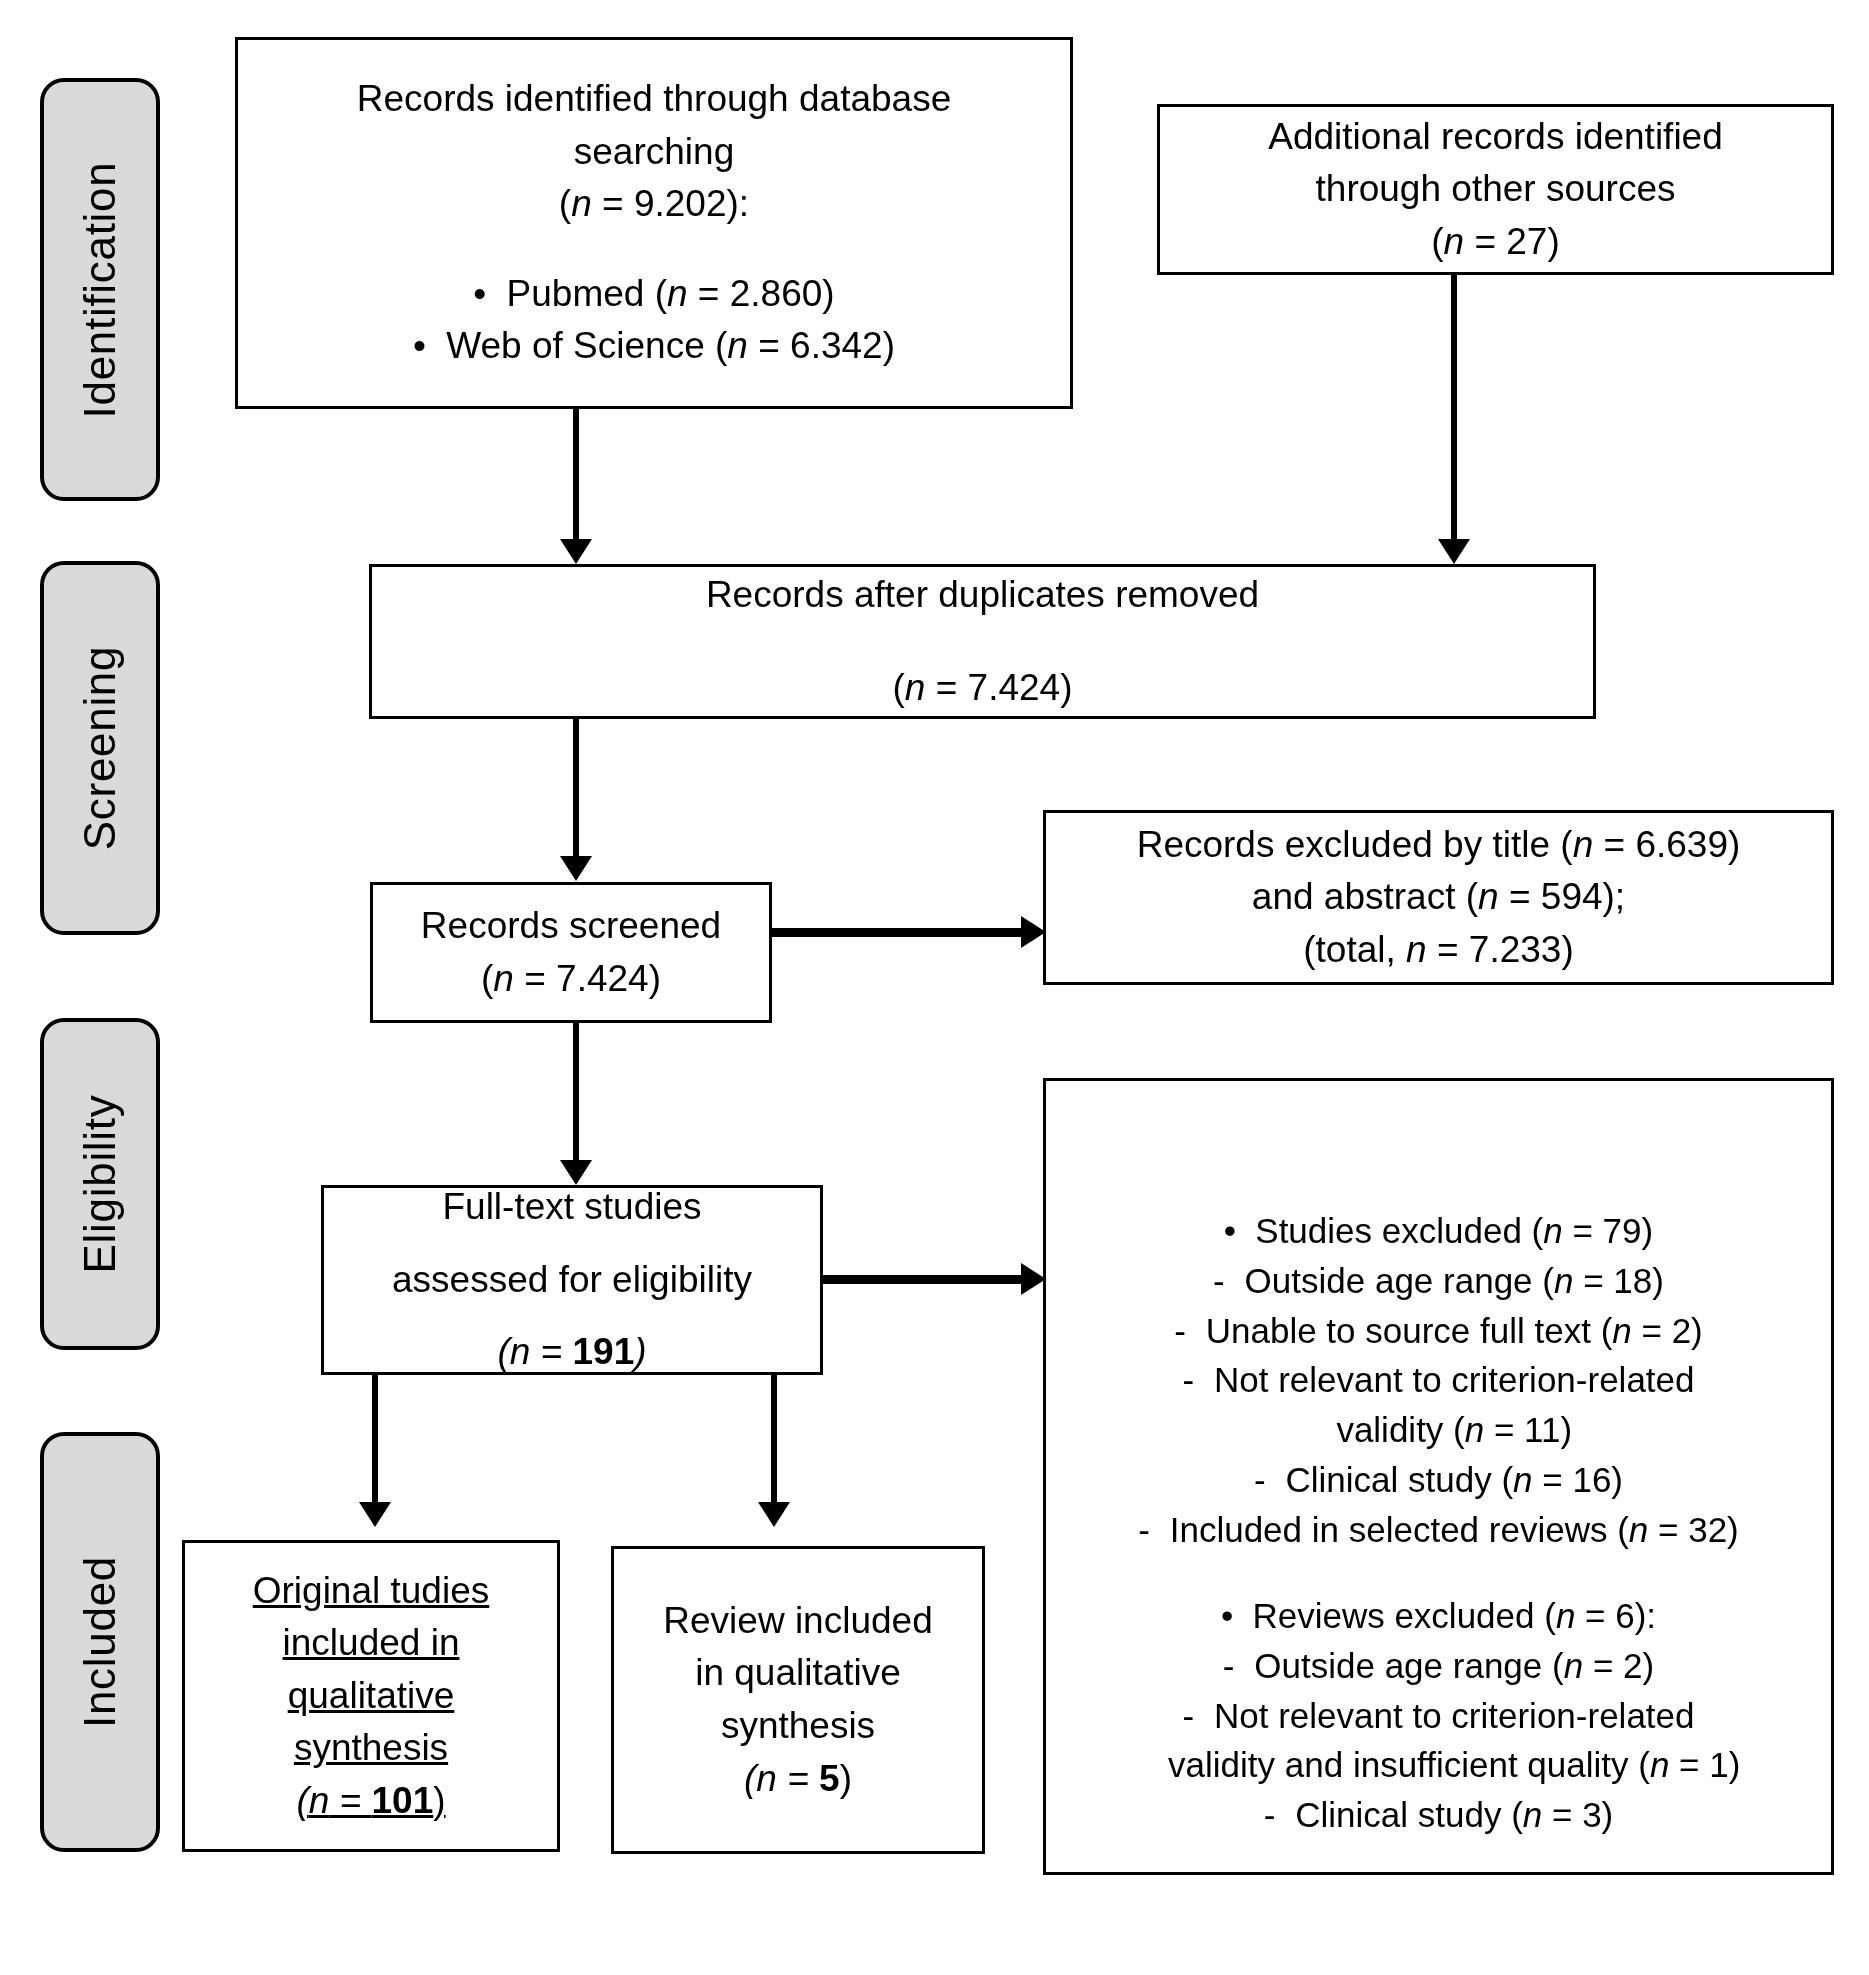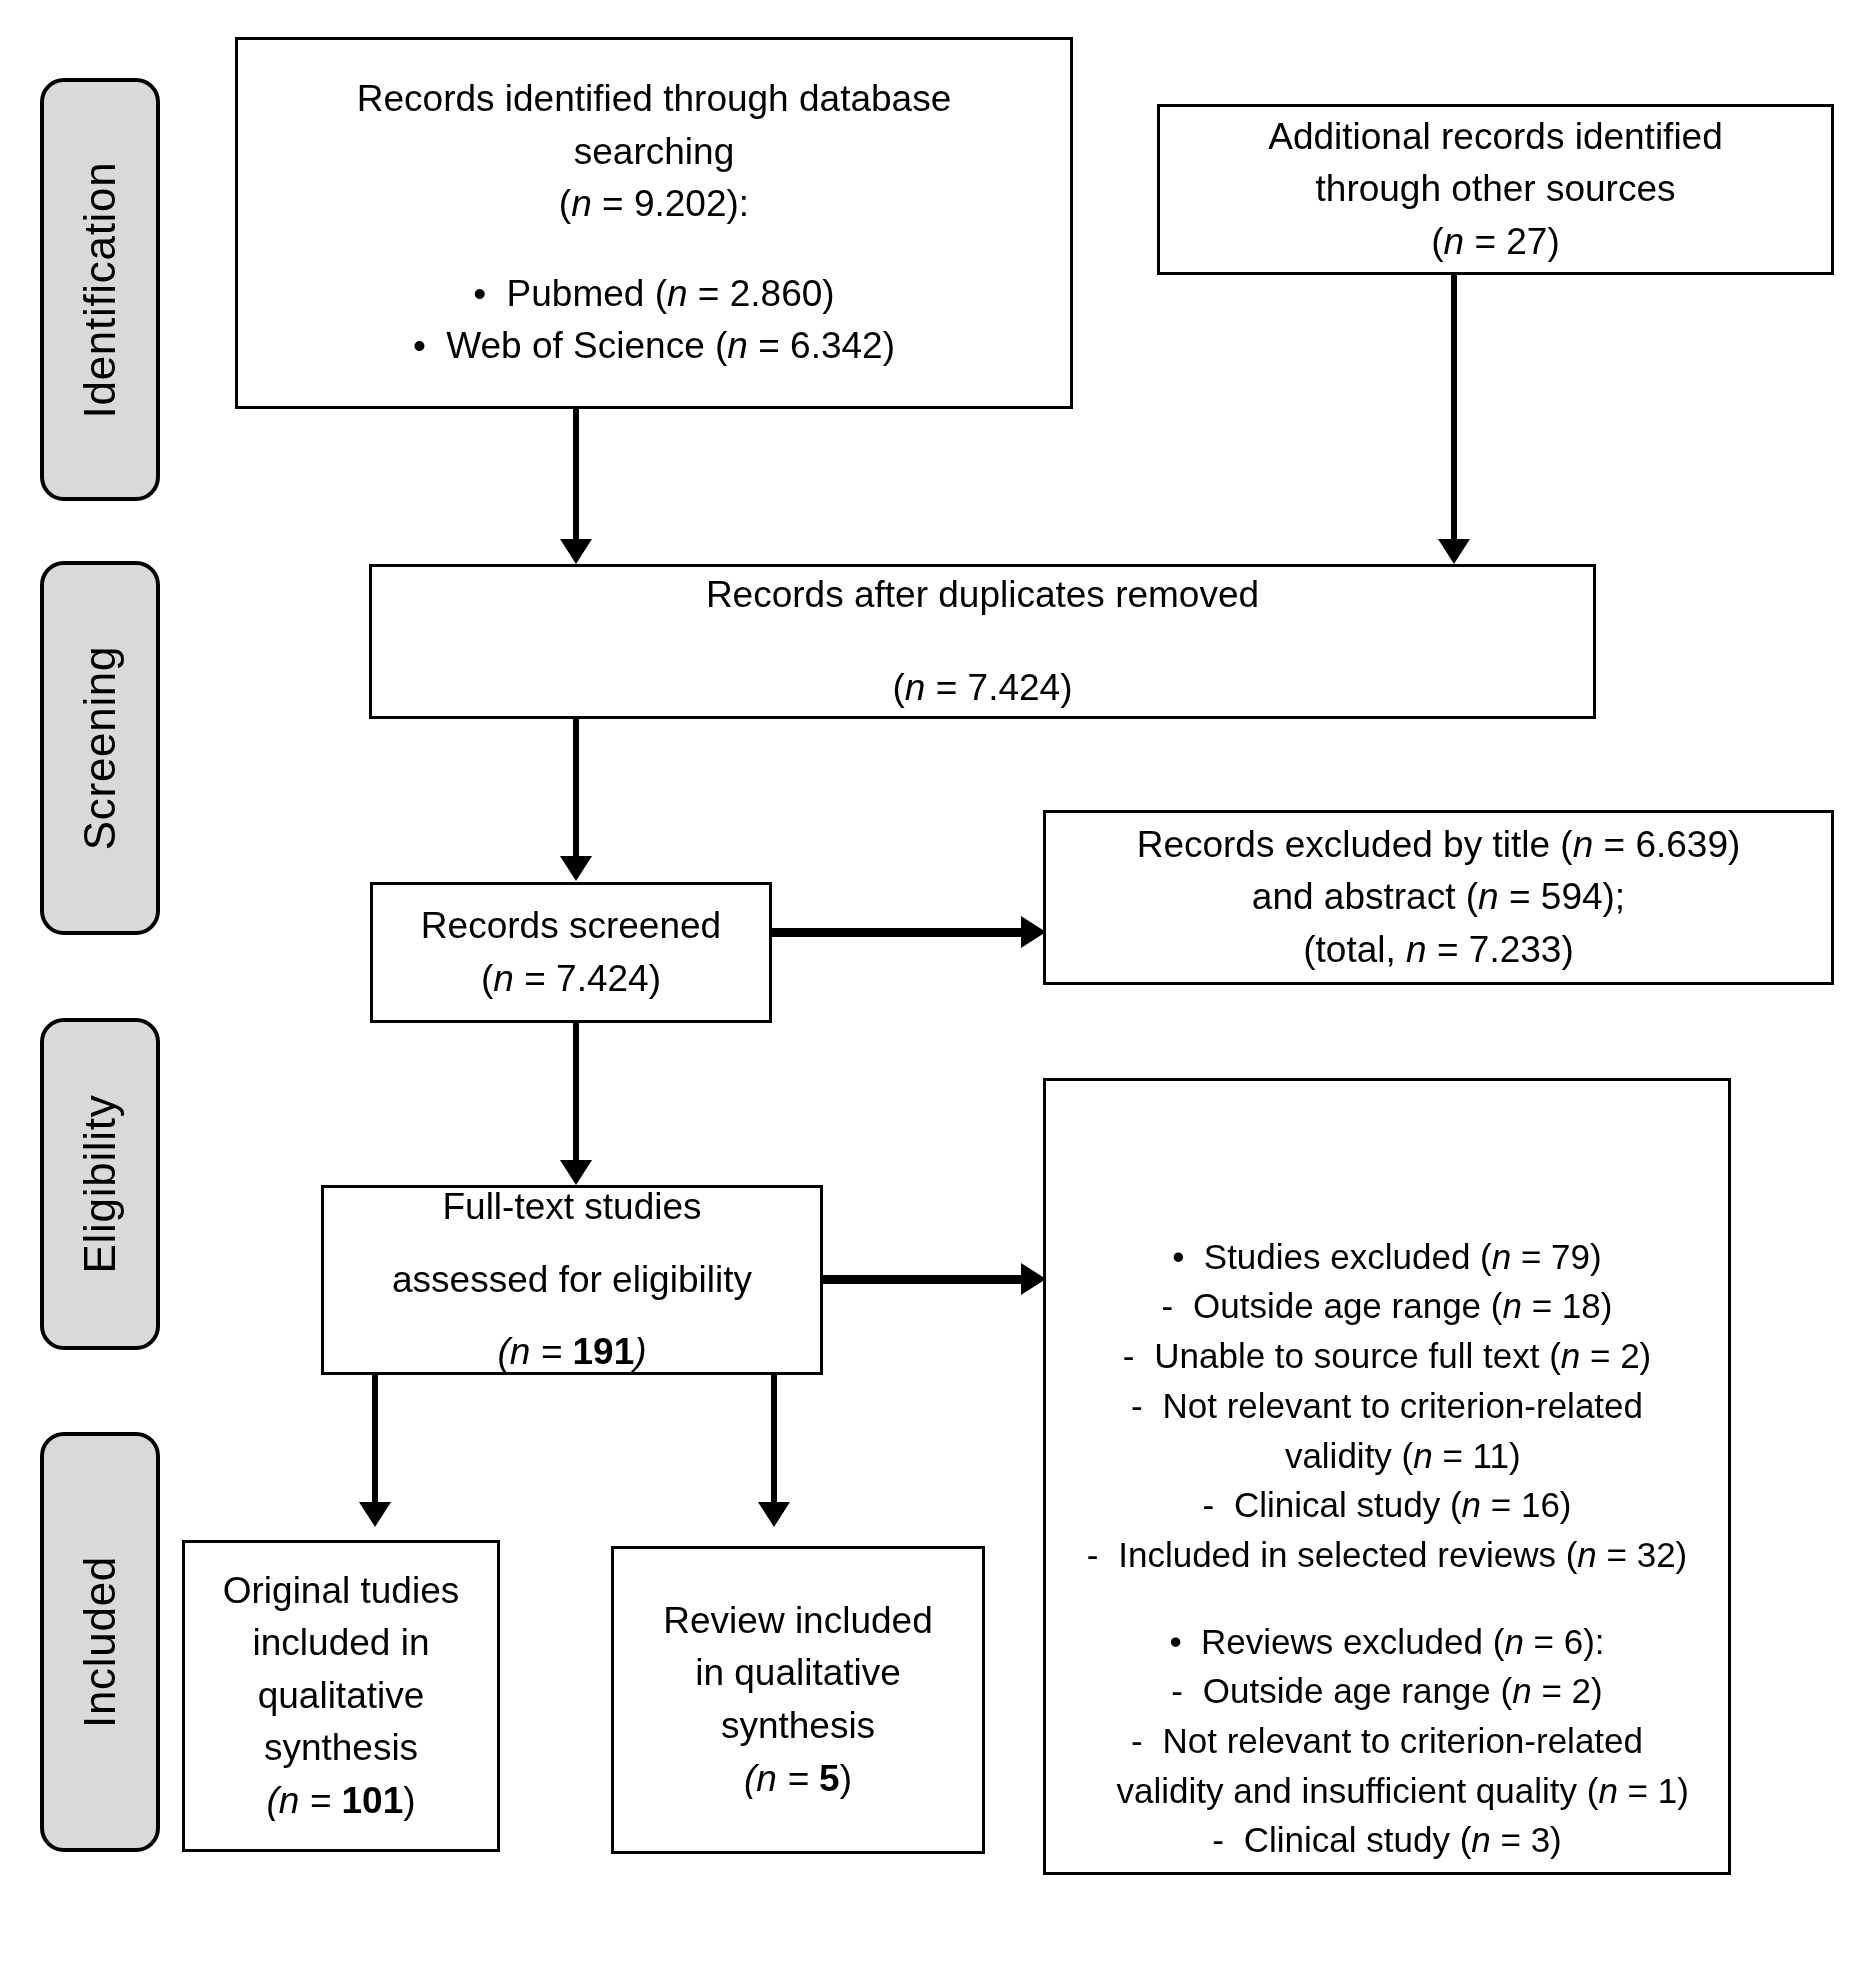--- a/index.html
+++ b/index.html
@@ -162,21 +162,21 @@
 
   <div class="box" style="left:321px; top:1185px; width:502px; height:190px; font-size:37px;gap:20px;">
     <span class="ln">Full-text studies</span>
     <span class="ln">assessed for eligibility</span>
     <span class="ln"><i class="it"><span>(</span></i><i class="it">n</i><i class="it"> = </i><b class="bd">191</b><i class="it">)</i></span>
   </div>
 
   <div class="hline" style="left:823px; top:1275px; width:202px;"></div>
   <div class="arrow-right" style="left:1021px; top:1263px;"></div>
 
-  <div class="box" style="left:1043px; top:1078px; width:688px; height:797px; font-size:35px; justify-content:flex-end; padding-top:100px;">
+  <div class="box" style="left:1043px; top:1078px; width:791px; height:797px; font-size:35px; justify-content:center; padding-top:100px;">
     <span class="bullet-row"><span class="bl">•</span><span>Studies excluded (</span><i class="it">n</i><span> = 79)</span></span>
 
     <span class="bullet-row"><span class="bl">-</span><span>Outside age range (</span><i class="it">n</i><span> = 18)</span></span>
 
     <span class="bullet-row"><span class="bl">-</span><span>Unable to source full text (</span><i class="it">n</i><span> = 2)</span></span>
 
     <span class="bullet-row"><span class="bl">-</span><span>Not relevant to criterion-related</span><i class="it"></i><span></span></span>
 
     <span class="bullet-row"><span class="bl"></span><span>validity (</span><i class="it">n</i><span> = 11)</span></span>
 
@@ -196,21 +196,21 @@
 
     <span class="bullet-row"><span class="bl">-</span><span>Clinical study (</span><i class="it">n</i><span> = 3)</span></span>
   </div>
 
   <div class="vline" style="left:372px; top:1375px; height:130px;"></div>
   <div class="arrow-down" style="left:359px; top:1502px;"></div>
 
   <div class="vline" style="left:771px; top:1375px; height:130px;"></div>
   <div class="arrow-down" style="left:758px; top:1502px;"></div>
 
-  <div class="box" style="left:182px; top:1540px; width:318px; height:312px; font-size:37px;">
+  <div class="box" style="left:182px; top:1540px; width:378px; height:312px; font-size:37px;text-decoration:underline;">
     <span class="ln">Original tudies</span>
     <span class="ln">included in</span>
     <span class="ln">qualitative</span>
     <span class="ln">synthesis</span>
     <span class="ln"><i class="it"><span>(</span></i><i class="it">n</i><i class="it"> = </i><b class="bd">101</b><span>)</span></span>
   </div>
 
   <div class="box" style="left:611px; top:1546px; width:374px; height:308px; font-size:37px;">
     <span class="ln">Review included</span>
     <span class="ln">in qualitative</span>

